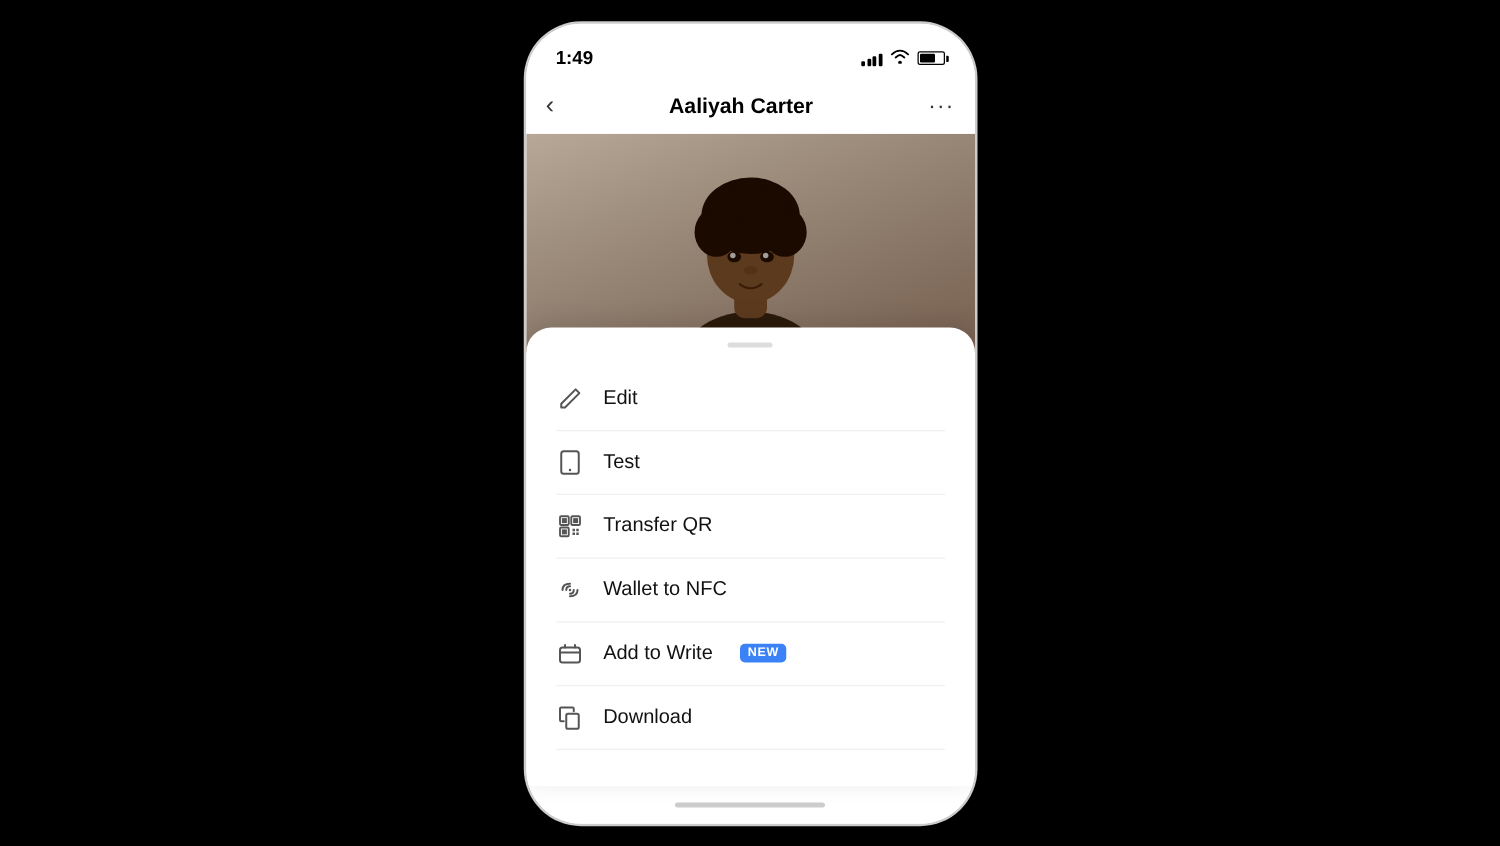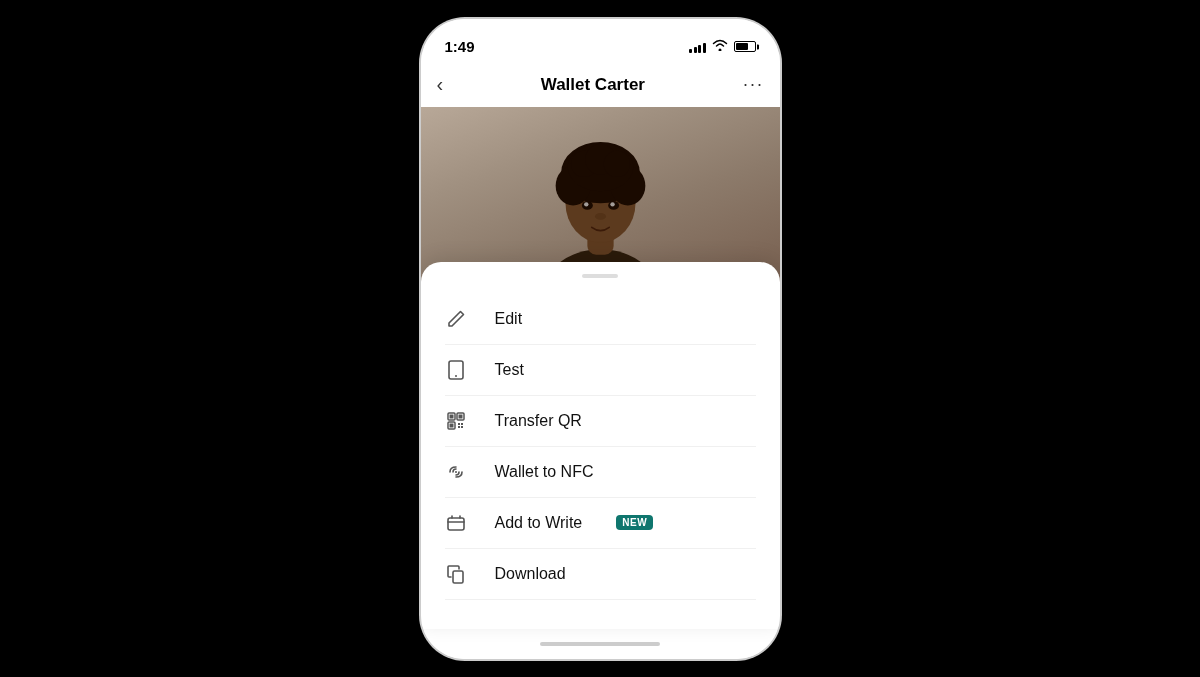--- a/index.html
+++ b/index.html
@@ -166,21 +166,21 @@
       background: #ddd;
       border-radius: 2px;
       margin: 0 auto 16px;
     }
 
     .menu-item {
       display: flex;
       align-items: center;
       padding: 14px 24px;
       cursor: pointer;
-      gap: 28px;
+      gap: 16px;
     }
 
     .menu-icon {
       width: 22px;
       height: 22px;
       display: flex;
       align-items: center;
       justify-content: center;
       color: #555;
       flex-shrink: 0;
@@ -191,21 +191,21 @@
       height: 20px;
     }
 
     .menu-label {
       font-size: 16px;
       color: #111;
       font-weight: 400;
     }
 
     .new-badge {
-      background: #0f766e;
+      background: #3b82f6;
       color: #fff;
       font-size: 10px;
       font-weight: 700;
       padding: 2px 6px;
       border-radius: 4px;
       margin-left: 6px;
       letter-spacing: 0.5px;
     }
 
     .menu-divider {
@@ -253,21 +253,21 @@
         </svg>
       </span>
       <div class="battery-icon">
         <div class="battery-fill"></div>
       </div>
     </div>
   </div>
 
   <div class="nav-bar">
     <span class="nav-back">‹</span>
-    <span class="nav-title">Wallet Carter</span>
+    <span class="nav-title">Aaliyah Carter</span>
     <span class="nav-more">···</span>
   </div>
 
   <div class="photo-area">
     <svg class="person-svg" viewBox="0 0 120 160" xmlns="http://www.w3.org/2000/svg">
 
       <ellipse cx="60" cy="175" rx="55" ry="45" fill="#2a1a0a"></ellipse>
 
       <rect x="48" y="105" width="24" height="30" rx="8" fill="#5c3a1e"></rect>
 

